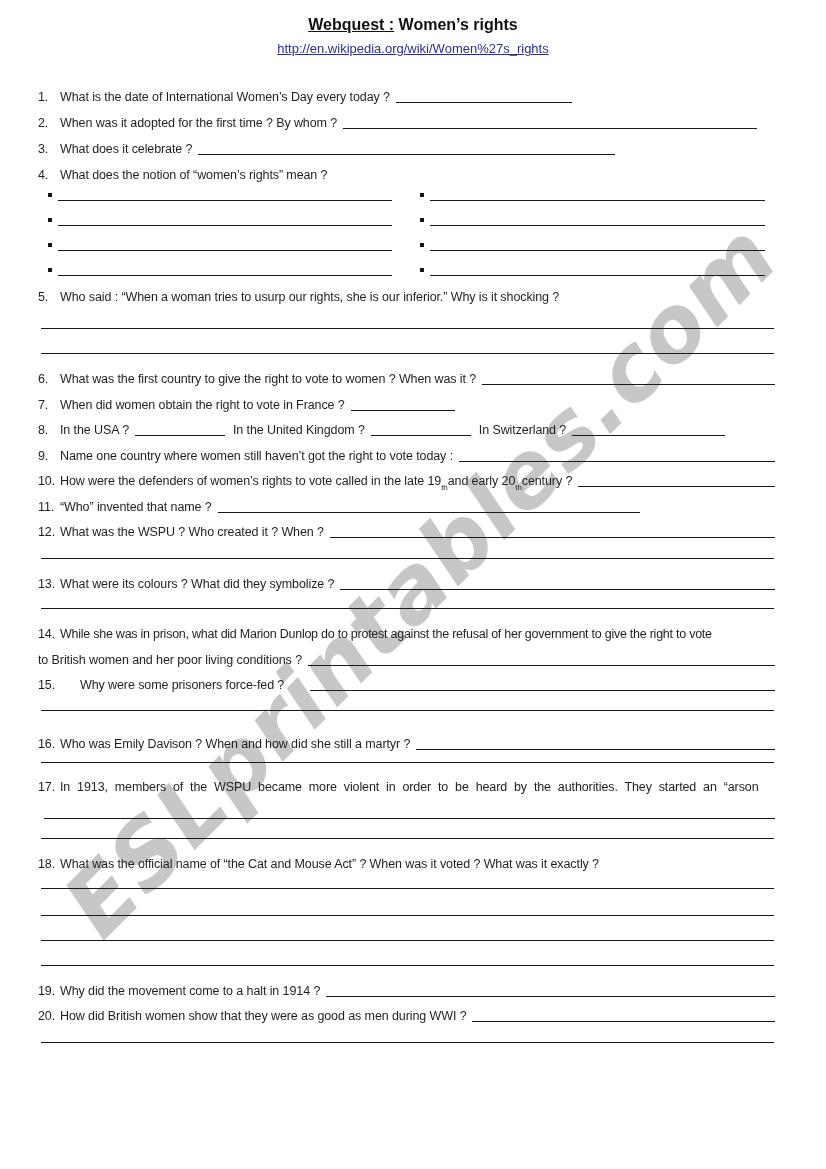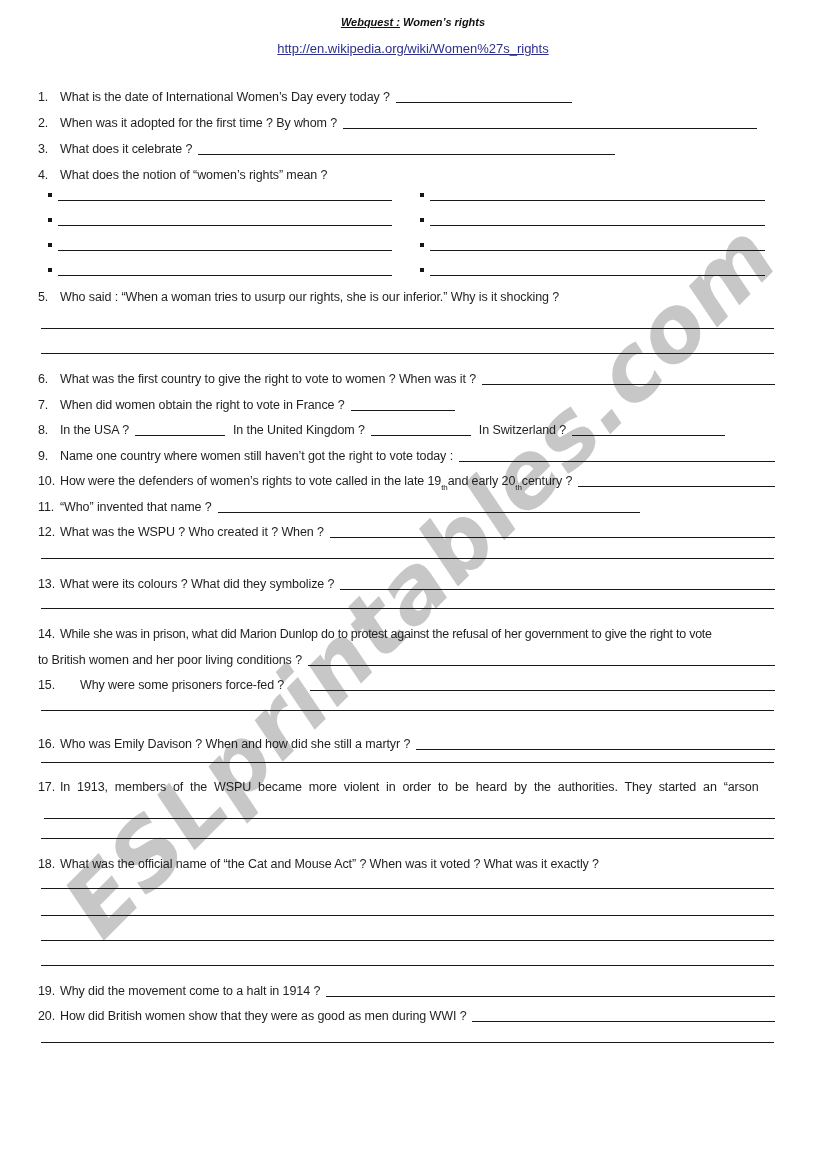--- a/index.html
+++ b/index.html
@@ -3,21 +3,21 @@
 <meta charset="utf-8">
 <style>
   html,body{margin:0;padding:0;background:#fff;}
   .page{position:relative;width:826px;height:1169px;background:#ffffff;overflow:hidden;
         font-family:"Liberation Sans",sans-serif;color:#1f1f1f;}
   .wm{position:absolute;left:420px;top:580px;transform:translate(-50%,-50%) rotate(-45deg);
       font-size:90px;font-weight:bold;font-style:italic;letter-spacing:1px;
       color:rgba(122,122,122,0.42);white-space:nowrap;z-index:0;
       font-family:"DejaVu Sans",sans-serif;}
   .title{position:absolute;top:16px;left:0;width:100%;text-align:center;
-         font-size:11px;font-weight:bold;color:#101010;z-index:1;font-style:italic;}
+         font-size:16px;font-weight:bold;color:#101010;z-index:1;}
   .title .u{text-decoration:underline;}
   .urlrow{position:absolute;top:41px;left:0;width:100%;text-align:center;font-size:13px;z-index:1;}
   .urlrow a{color:#2d2f8f;text-decoration:underline;}
   .q{position:absolute;display:flex;align-items:flex-end;height:16px;font-size:12.5px;
      letter-spacing:-0.1px;white-space:nowrap;z-index:1;}
   .num{width:22px;flex:none;}
   .qtext{flex:none;}
   .fill{flex:1;border-bottom:1.4px solid #191919;margin:0 0 1px 6px;min-width:20px;}
   .fseg{flex:none;border-bottom:1.4px solid #191919;margin:0 0 1px 6px;}
   .lbl{flex:none;margin-left:8px;}

